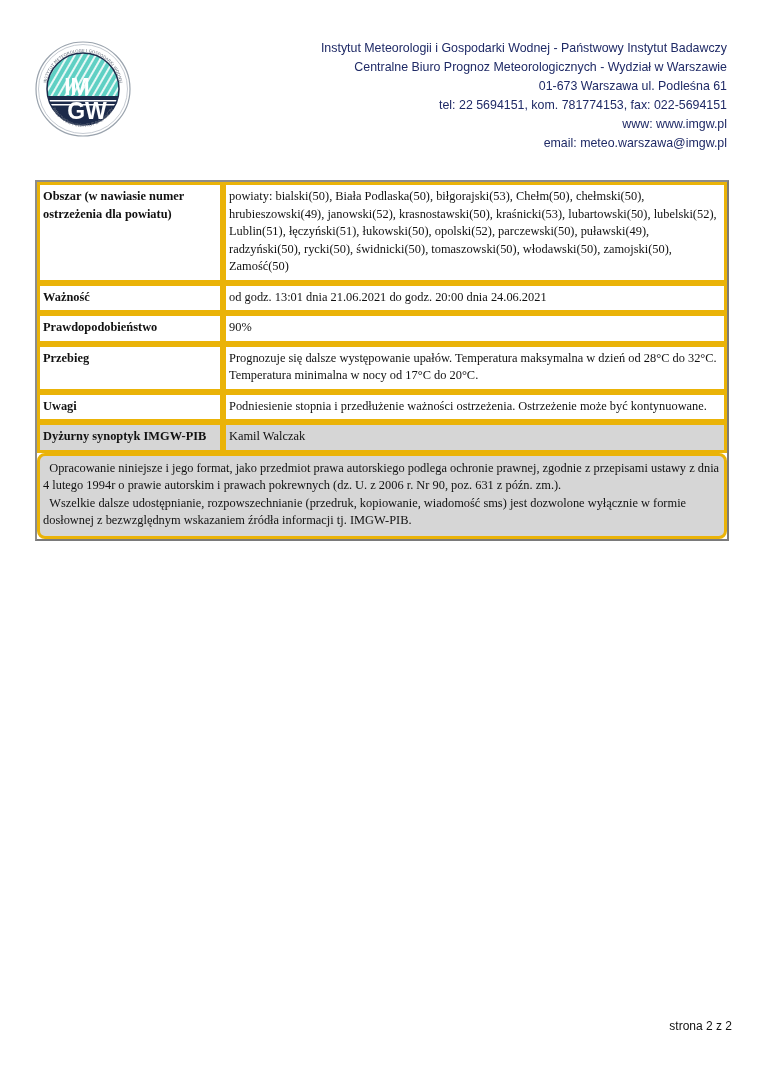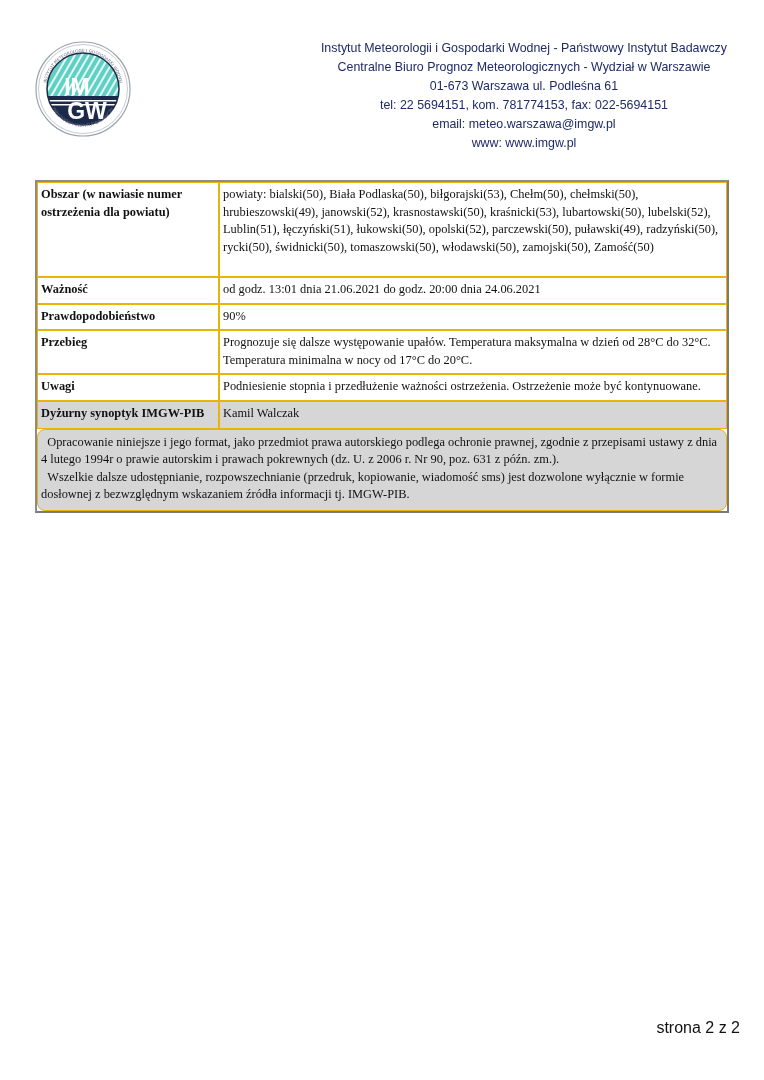--- a/index.html
+++ b/index.html
@@ -1,30 +1,30 @@
 <!DOCTYPE html>
 <html><head>
 <meta charset="utf-8">
 <style>
   html, body { margin: 0; padding: 0; background: #ffffff; }
   body { width: 764px; height: 1080px; position: relative; overflow: hidden; }
   .logo { position: absolute; left: 34px; top: 40px; width: 98px; height: 98px; }
-  .header { position: absolute; right: 37px; top: 39px; text-align: center;
+  .header { position: absolute; right: 37px; top: 39px; text-align: right;
     font-family: "Liberation Sans", sans-serif; font-size: 12.4px; color: #1f2a66; line-height: 19px; }
   .header .bold { font-weight: normal; }
   table.warn { position: absolute; left: 35px; top: 180px; width: 694px;
     border-collapse: separate; border-spacing: 0;
     border: 2px solid #8c8c8c; border-right-color: #7a7a7a; border-bottom-color: #7a7a7a;
     font-family: "Liberation Serif", serif; font-size: 12.4px; color: #111; }
-  table.warn td { border: 1px solid #eab308; padding: 3px 3px 4px 3px; vertical-align: top; line-height: 17.5px; }
+  table.warn td { border: 3px solid #eab308; padding: 3px 3px 4px 3px; vertical-align: top; line-height: 17.5px; }
   table.warn td.label { width: 174px; font-weight: bold; background: #ffffff; }
   table.warn td.value { background: #ffffff; }
   table.warn tr.gray td { background: #d6d6d6; }
   table.warn td.footer { background: #d6d6d6; text-align: left; padding: 4px 3px 6px 3px; line-height: 17.5px; border-radius: 8px; }
-  .pagenum { position: absolute; right: 24px; top: 1019px; font-family: "Liberation Sans", sans-serif; font-size: 16px; color: #111; }
+  .pagenum { position: absolute; right: 32px; top: 1019px; font-family: "Liberation Sans", sans-serif; font-size: 12px; color: #111; }
 </style>
 </head>
 <body>
 
 <div class="logo">
   <svg width="98" height="98" viewBox="0 0 98 98">
     <defs>
       <clipPath id="inner">
           <circle cx="49" cy="49" r="36"></circle>
         </clipPath>
@@ -53,22 +53,22 @@
     <text x="43" y="55" text-anchor="middle" font-family="Liberation Sans, sans-serif" font-weight="bold" font-size="23" fill="#ffffff">IM</text>
     <text x="53" y="79" text-anchor="middle" font-family="Liberation Sans, sans-serif" font-weight="bold" font-size="23" fill="#ffffff">GW</text>
   </svg>
 </div>
 
 <div class="header">
   <div>Instytut Meteorologii i Gospodarki Wodnej - Państwowy Instytut Badawczy</div>
   <div class="bold">Centralne Biuro Prognoz Meteorologicznych - Wydział w Warszawie</div>
   <div>01-673 Warszawa ul. Podleśna 61</div>
   <div>tel: 22 5694151, kom. 781774153, fax: 022-5694151</div>
+  <div>www: www.imgw.pl</div>
   <div>email: meteo.warszawa@imgw.pl</div>
-  <div>www: www.imgw.pl</div>
 </div>
 
 <table class="warn">
   <tbody>
       <tr style="height:95px">
     <td class="label">Obszar (w nawiasie numer ostrzeżenia dla powiatu)</td>
     <td class="value">powiaty: bialski(50), Biała Podlaska(50), biłgorajski(53), Chełm(50), chełmski(50), hrubieszowski(49), janowski(52), krasnostawski(50), kraśnicki(53), lubartowski(50), lubelski(52), Lublin(51), łęczyński(51), łukowski(50), opolski(52), parczewski(50), puławski(49), radzyński(50), rycki(50), świdnicki(50), tomaszowski(50), włodawski(50), zamojski(50), Zamość(50)</td>
   </tr>
   <tr>
     <td class="label">Ważność</td>

